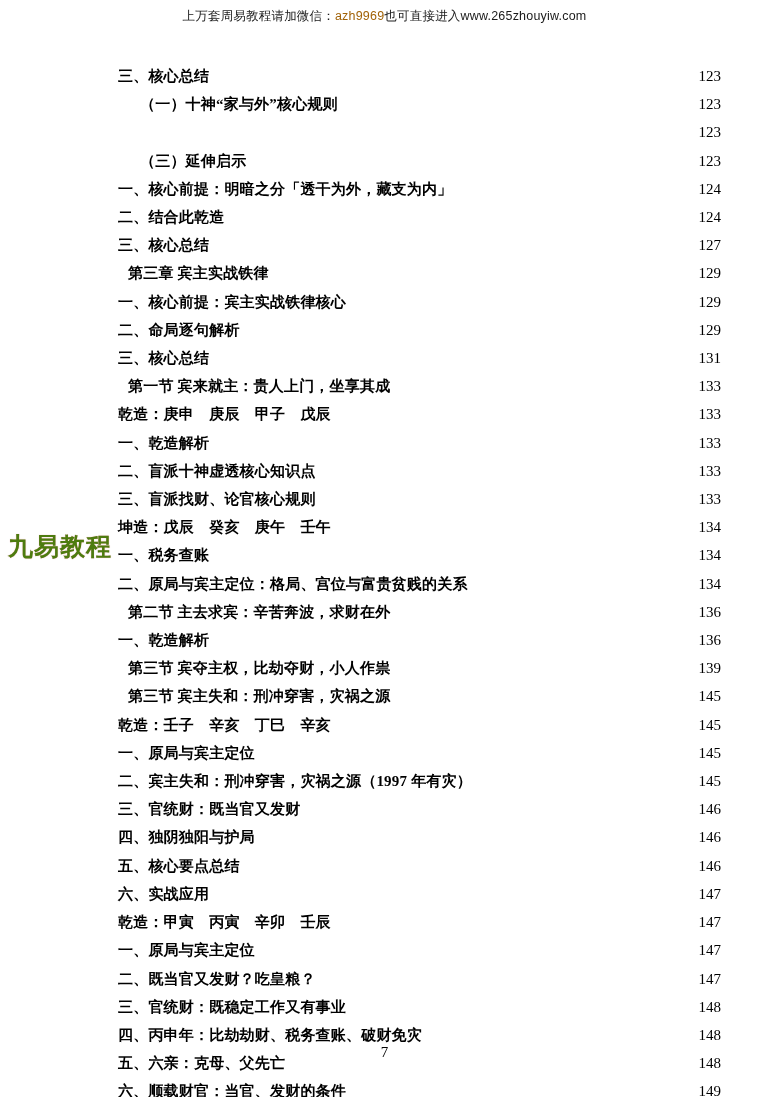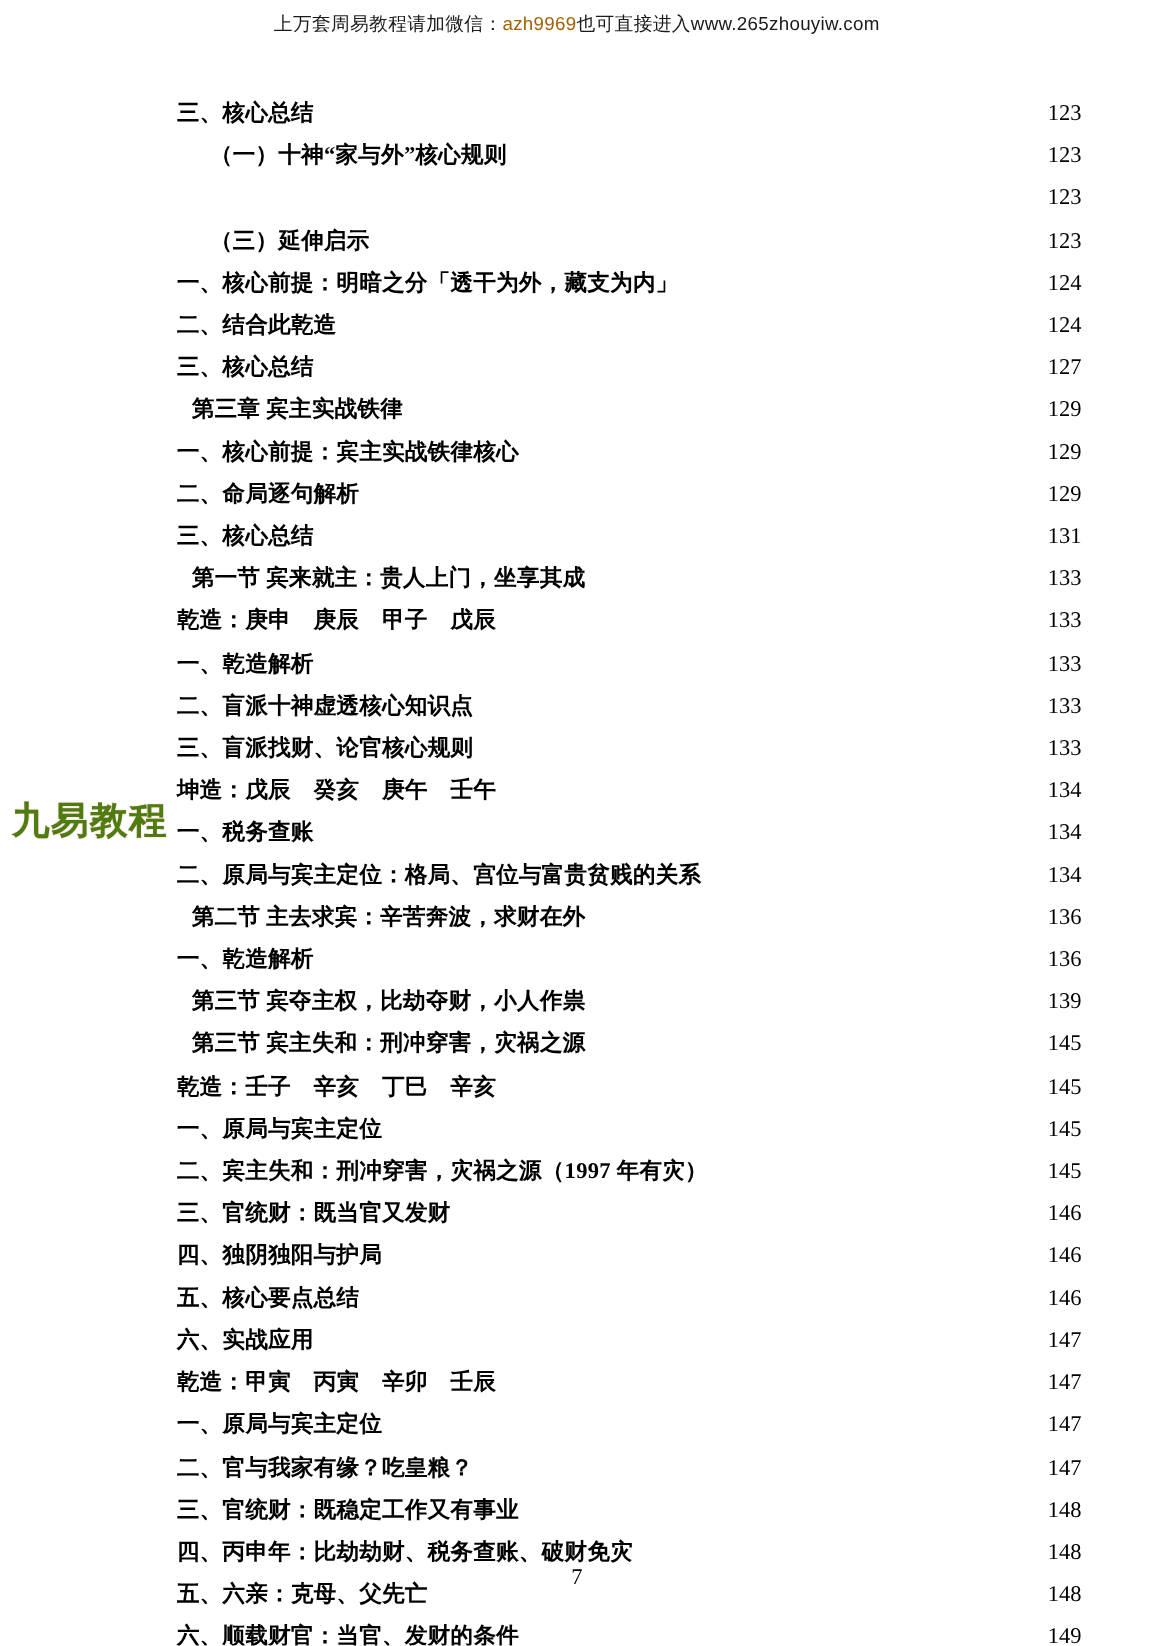--- a/index.html
+++ b/index.html
@@ -265,21 +265,21 @@
         <span class="toc-label bold">乾造：甲寅　丙寅　辛卯　壬辰</span>
         <span class="toc-leader"></span>
         <span class="toc-page">147</span>
       </div>
       <div class="toc-row lvl1">
         <span class="toc-label bold">一、原局与宾主定位</span>
         <span class="toc-leader"></span>
         <span class="toc-page">147</span>
       </div>
       <div class="toc-row lvl1">
-        <span class="toc-label bold">二、官与我家有缘？吃皇粮？</span>
+        <span class="toc-label bold">二、既当官又发财？吃皇粮？</span>
         <span class="toc-leader"></span>
         <span class="toc-page">147</span>
       </div>
       <div class="toc-row lvl1">
         <span class="toc-label bold">三、官统财：既稳定工作又有事业</span>
         <span class="toc-leader"></span>
         <span class="toc-page">148</span>
       </div>
       <div class="toc-row lvl1">
         <span class="toc-label bold">四、丙申年：比劫劫财、税务查账、破财免灾</span>

